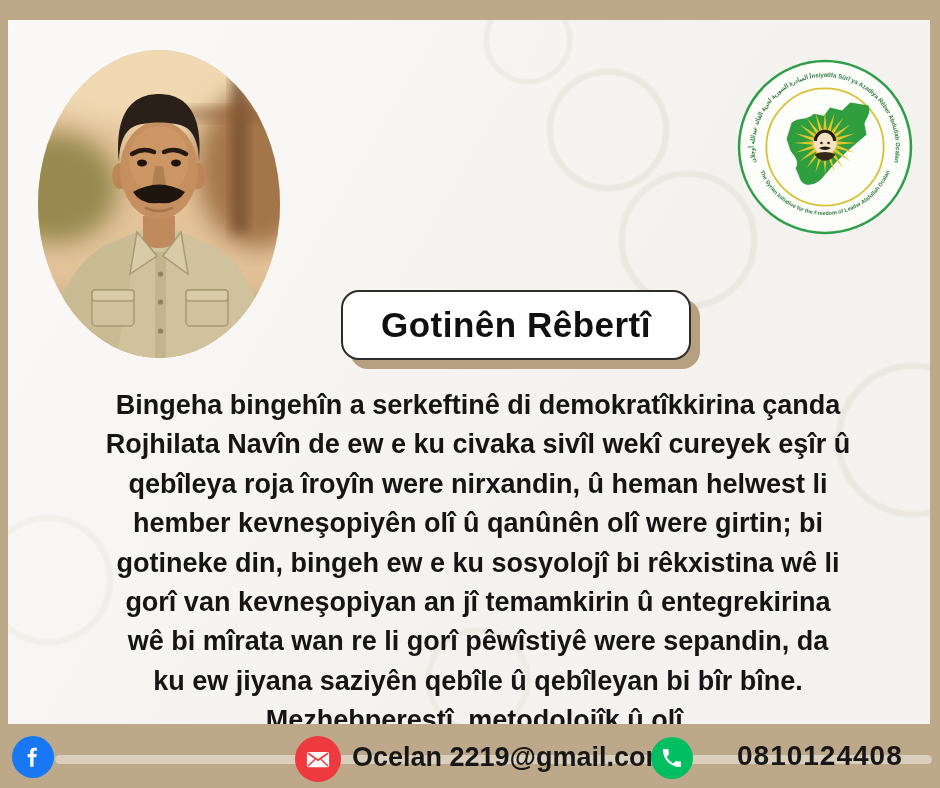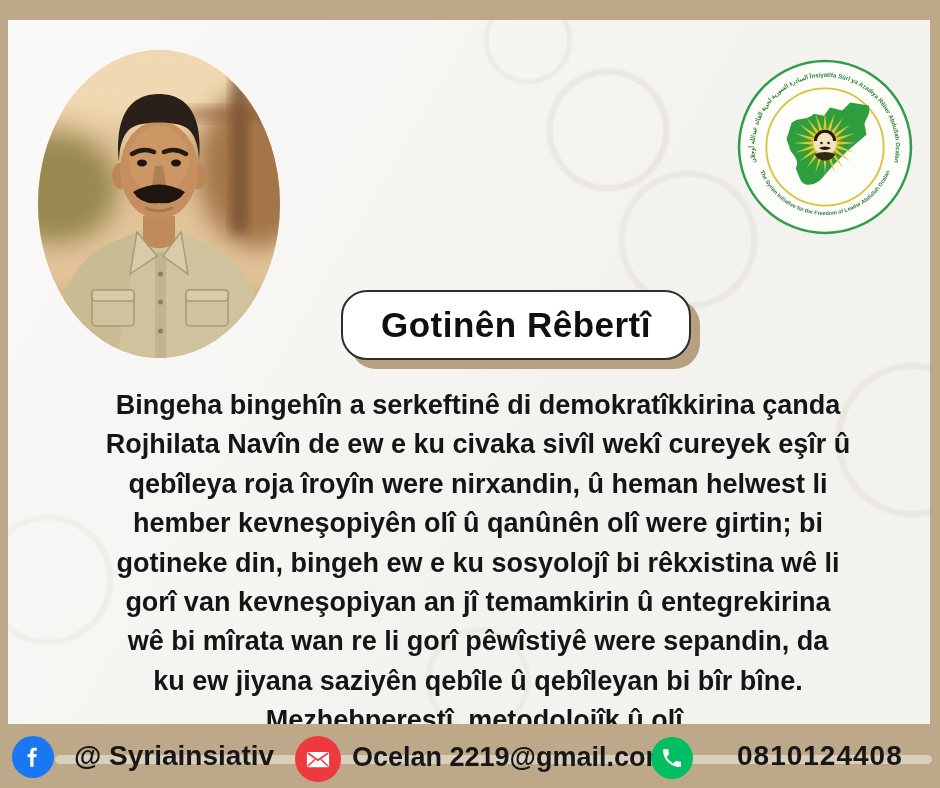--- a/index.html
+++ b/index.html
@@ -19,21 +19,21 @@
       radial-gradient(circle at 680px 220px, rgba(206,197,181,0) 62px, rgba(206,197,181,0.28) 64px, rgba(206,197,181,0.28) 68px, rgba(206,197,181,0) 71px),
       radial-gradient(circle at 905px 420px, rgba(206,197,181,0) 70px, rgba(206,197,181,0.28) 72px, rgba(206,197,181,0.28) 76px, rgba(206,197,181,0) 79px),
       radial-gradient(circle at 40px 560px,  rgba(206,197,181,0) 58px, rgba(206,197,181,0.25) 60px, rgba(206,197,181,0.25) 64px, rgba(206,197,181,0) 67px),
       radial-gradient(circle at 470px 660px, rgba(206,197,181,0) 46px, rgba(206,197,181,0.22) 48px, rgba(206,197,181,0.22) 51px, rgba(206,197,181,0) 54px);
   }
   .photo-wrap{position:absolute;left:28px;top:28px;width:246px;height:312px;}
   .logo-wrap{position:absolute;left:728px;top:38px;width:178px;height:178px;}
 
   .title-box{
     position:absolute;left:333px;top:270px;width:346px;height:66px;
-    background:#ffffff;border:2.5px solid #2d2d2d;border-radius:26px;
+    background:#ffffff;border:2.5px solid #2d2d2d;border-radius:18px;
     box-shadow:9px 9px 0 0 #b7a080;
     display:flex;align-items:center;justify-content:center;
   }
   .title-box span{
     font-size:35px;font-weight:bold;color:#101010;letter-spacing:0.5px;
   }
 
   .quote{
     position:absolute;left:0;top:366px;width:940px;text-align:center;
     color:#151515;font-weight:bold;font-size:27px;line-height:39.4px;
@@ -174,21 +174,20 @@
   </div>
 
   <div class="footer">
     <div class="footer-stripe"></div>
 
     <div class="icon-circle fb-circle">
       <svg width="26" height="26" viewBox="0 0 24 24">
         <path fill="#ffffff" d="M15.5 3.5h-2.6c-2.1 0-3.5 1.4-3.5 3.6v2.2H7v3h2.4V21h3.1v-8.7h2.5l.5-3h-3V7.4c0-.8.3-1.2 1.2-1.2h1.8Z"></path>
       </svg>
     </div>
-    <div class="contact-label fb-label">@ Syriainsiativ</div>
 
     <div class="icon-circle mail-circle">
       <svg width="28" height="28" viewBox="0 0 24 24">
         <rect x="2.5" y="6" width="19" height="13" rx="1.6" fill="#ffffff"></rect>
         <path d="M 3.5 7 L 12 13 L 20.5 7" fill="none" stroke="#ee3a3e" stroke-width="1.6"></path>
         <path d="M 3.5 18 L 9.5 12.2 M 20.5 18 L 14.5 12.2" fill="none" stroke="#ee3a3e" stroke-width="1.3"></path>
       </svg>
     </div>
     <div class="contact-label mail-label">Ocelan 2219@gmail.com</div>
 

